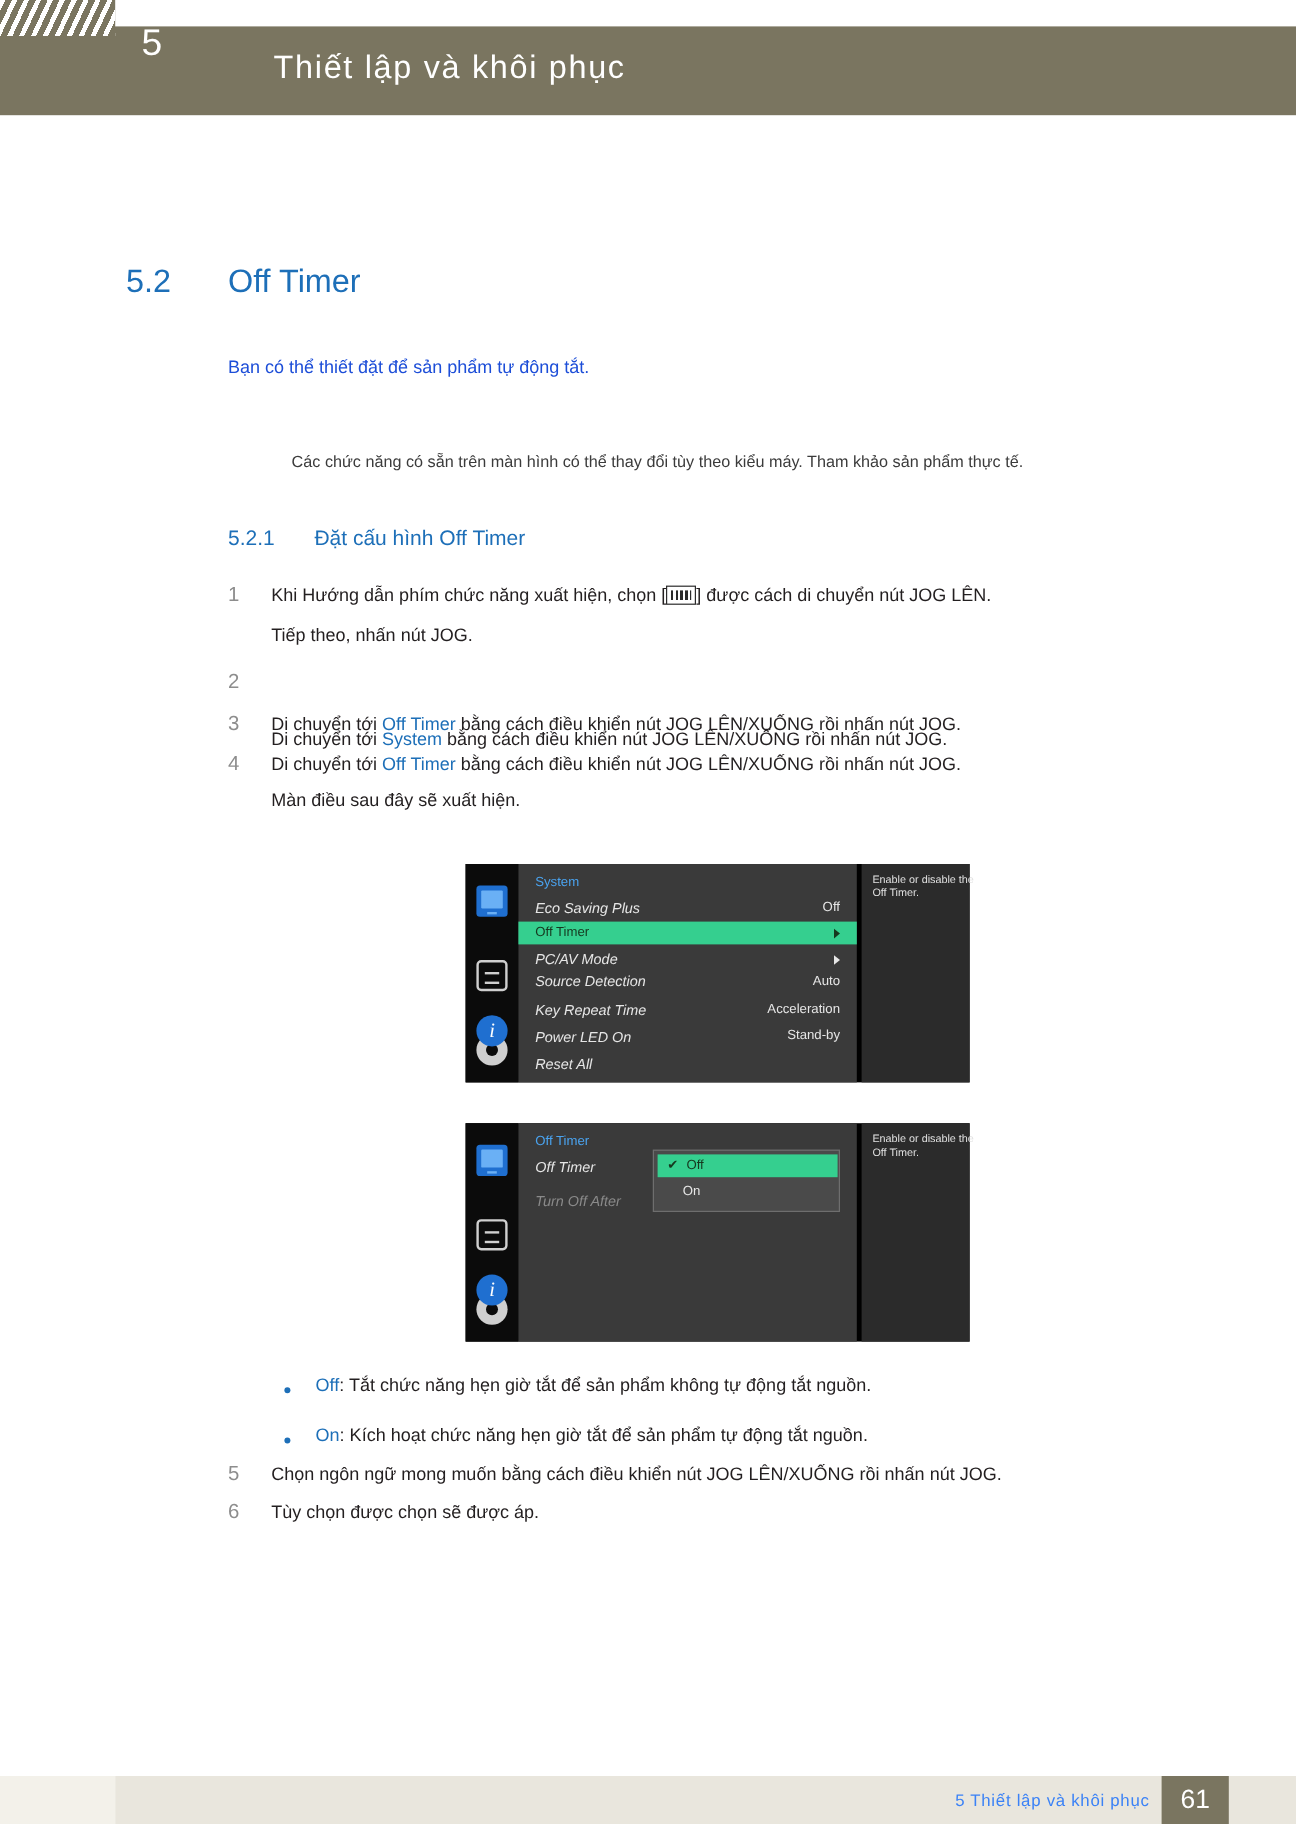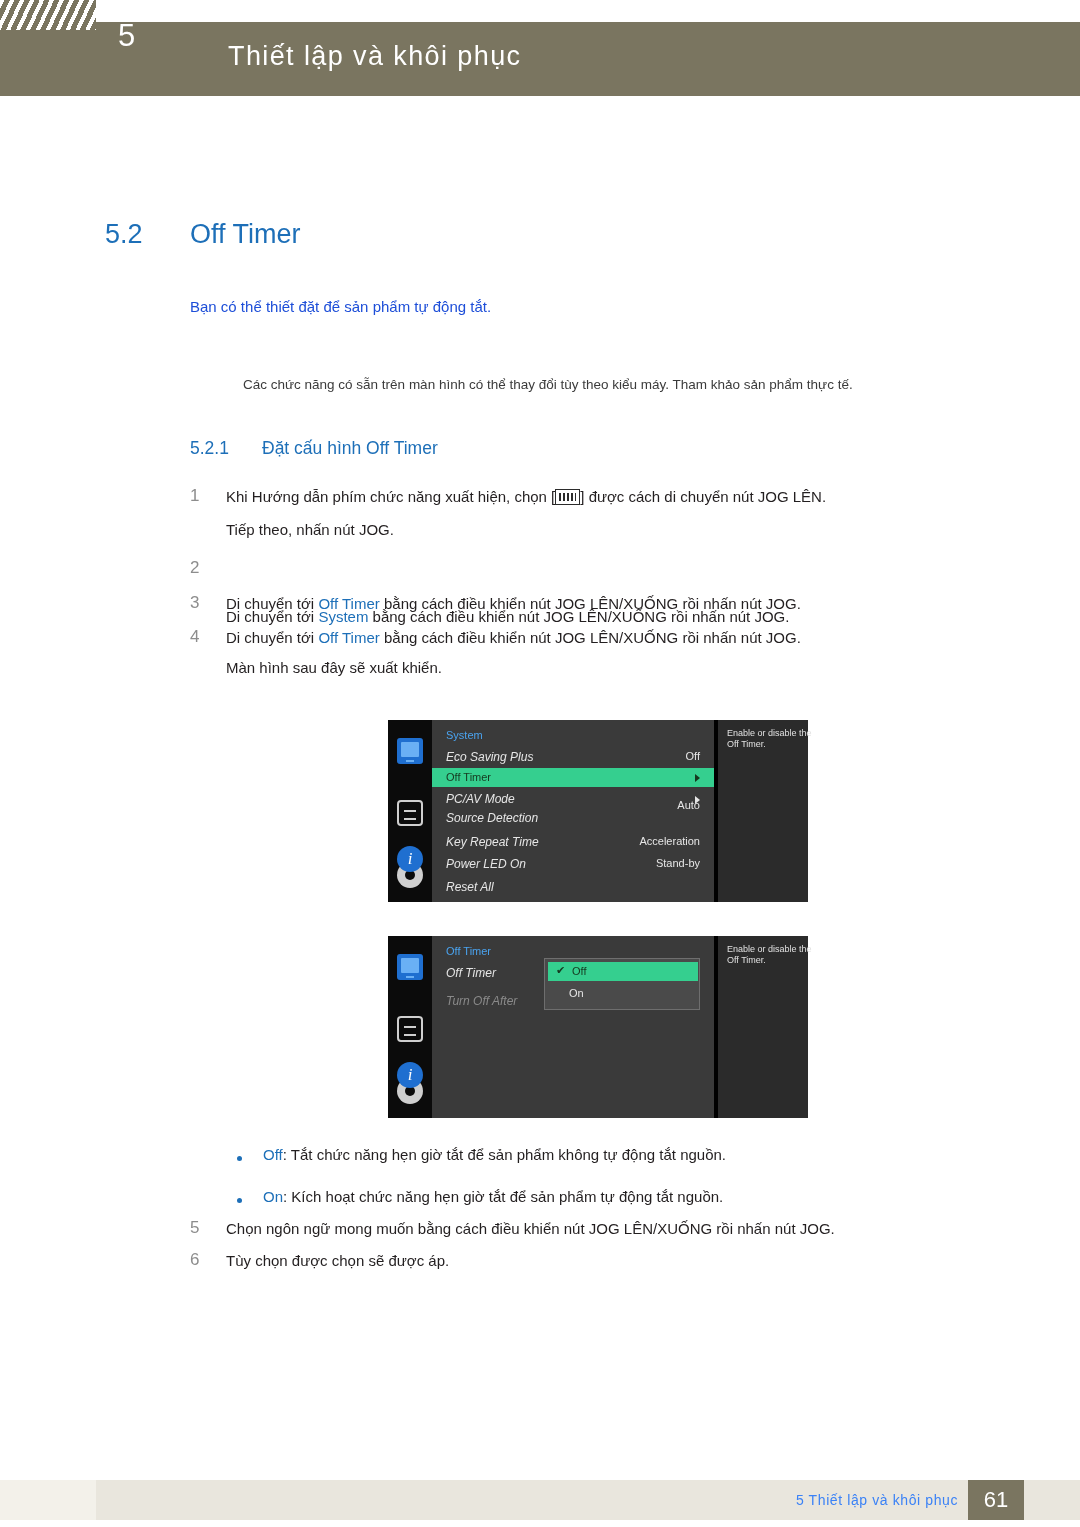--- a/index.html
+++ b/index.html
@@ -357,21 +357,21 @@
 
 <div class="step-num" style="left:190px; top:593px;">3</div>
 <div class="step-cont" style="left:226px; top:595px;">
   <span>Di chuyển tới </span><span class="blue">Off Timer</span><span> bằng cách điều khiển nút JOG LÊN/XUỐNG rồi nhấn nút JOG.</span>
 </div>
 
 <div class="step-num" style="left:190px; top:627px;">4</div>
 <div class="step-cont" style="left:226px; top:629px;">
   <span>Di chuyển tới </span><span class="blue">Off Timer</span><span> bằng cách điều khiển nút JOG LÊN/XUỐNG rồi nhấn nút JOG.</span>
 </div>
-<div class="step-cont" style="left:226px; top:659px;">Màn hình sau đây sẽ xuất khiển.</div>
+<div class="step-cont" style="left:226px; top:659px;">Màn điều sau đây sẽ xuất hiện.</div>
 
 <div class="osd" style="left:388px; top:720px; width:420px; height:182px;">
   <div class="osd-rail">
     <div class="rail-icon ico-monitor" style="top:18px;"></div>
     <div class="rail-icon ico-arrows" style="top:54px;"></div>
     <div class="rail-icon ico-gear" style="top:90px;"></div>
     <div class="rail-icon ico-info" style="top:126px;">i</div>
   </div>
 
   <div class="osd-body" style="left:44px; top:0; width:282px; height:182px;">
@@ -382,21 +382,21 @@
 
     <div class="osd-sel" style="left:0; top:48px; width:282px;">
       <span>Off Timer</span>
       <i class="arrow-r dark" style="right:14px; top:6px; position:absolute;"></i>
     </div>
 
     <div class="osd-row" style="top:72px;">PC/AV Mode</div>
     <i class="arrow-r" style="right:14px; top:76px;"></i>
 
     <div class="osd-row" style="top:91px;">Source Detection</div>
-    <div class="osd-val" style="top:79px;">Auto</div>
+    <div class="osd-val" style="top:92px;">Auto</div>
 
     <div class="osd-row" style="top:115px;">Key Repeat Time</div>
     <div class="osd-val" style="top:115px;">Acceleration</div>
 
     <div class="osd-row" style="top:137px;">Power LED On</div>
     <div class="osd-val" style="top:137px;">Stand-by</div>
 
     <div class="osd-row" style="top:160px;">Reset All</div>
   </div>
 

